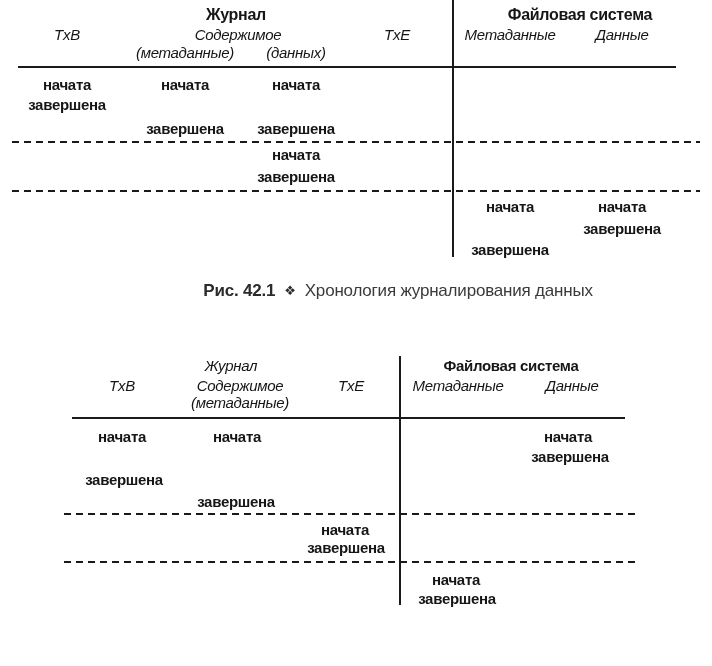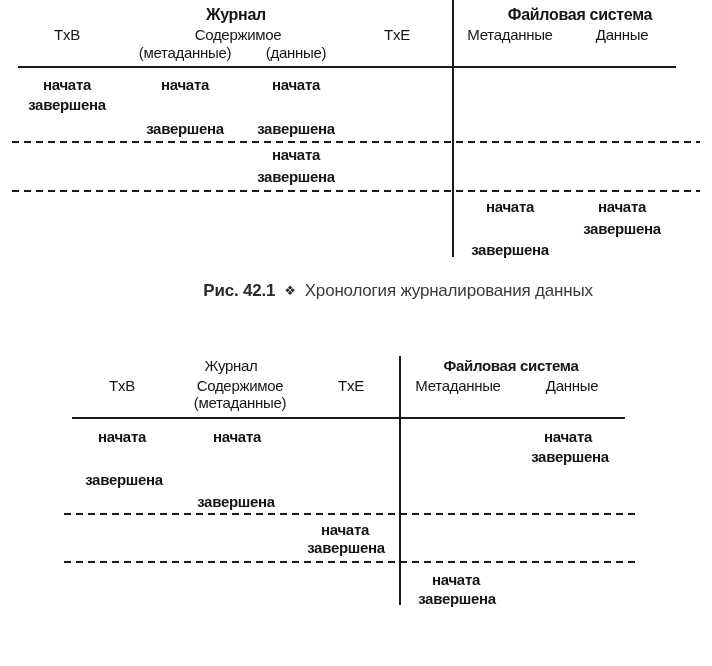--- a/index.html
+++ b/index.html
@@ -15,21 +15,21 @@
   .cell{
     position:absolute;
     transform:translateX(-50%);
     white-space:nowrap;
     font-size:15px;
     line-height:15px;
     letter-spacing:-0.3px;
     color:#161616;
   }
   .ev{font-weight:bold;}
-  .hdr{font-weight:normal;}
+  .hdr{font-weight:normal;font-style:italic;}
   .title{font-weight:bold;font-size:16px;line-height:16px;}
   .title2{font-weight:bold;font-size:15px;line-height:15px;}
   
   .vline{position:absolute;width:2px;background:#1a1a1a;}
   .rule{position:absolute;height:2px;background:#1a1a1a;}
   .dash{
     position:absolute;height:2px;
     background:repeating-linear-gradient(90deg,#1a1a1a 0 7px,transparent 7px 12px);
   }
   
@@ -56,21 +56,21 @@
 
   <span class="cell title" style="left:236px;top:7px">Журнал</span>
   <span class="cell title" style="left:580px;top:7px">Файловая система</span>
 
   <span class="cell hdr" style="left:67px;top:27px">TxB</span>
   <span class="cell hdr" style="left:238px;top:27px">Содержимое</span>
   <span class="cell hdr" style="left:397px;top:27px">TxE</span>
   <span class="cell hdr" style="left:510px;top:27px">Метаданные</span>
   <span class="cell hdr" style="left:622px;top:27px">Данные</span>
   <span class="cell hdr" style="left:185px;top:45px">(метаданные)</span>
-  <span class="cell hdr" style="left:296px;top:45px">(данные)</span>
+  <span class="cell hdr" style="left:296px;top:45px">(данных)</span>
 
   <span class="cell ev" style="left:67px;top:77px">начата</span>
   <span class="cell ev" style="left:185px;top:77px">начата</span>
   <span class="cell ev" style="left:296px;top:77px">начата</span>
   <span class="cell ev" style="left:67px;top:97px">завершена</span>
   <span class="cell ev" style="left:185px;top:121px">завершена</span>
   <span class="cell ev" style="left:296px;top:121px">завершена</span>
 
   <span class="cell ev" style="left:296px;top:147px">начата</span>
   <span class="cell ev" style="left:296px;top:169px">завершена</span>

